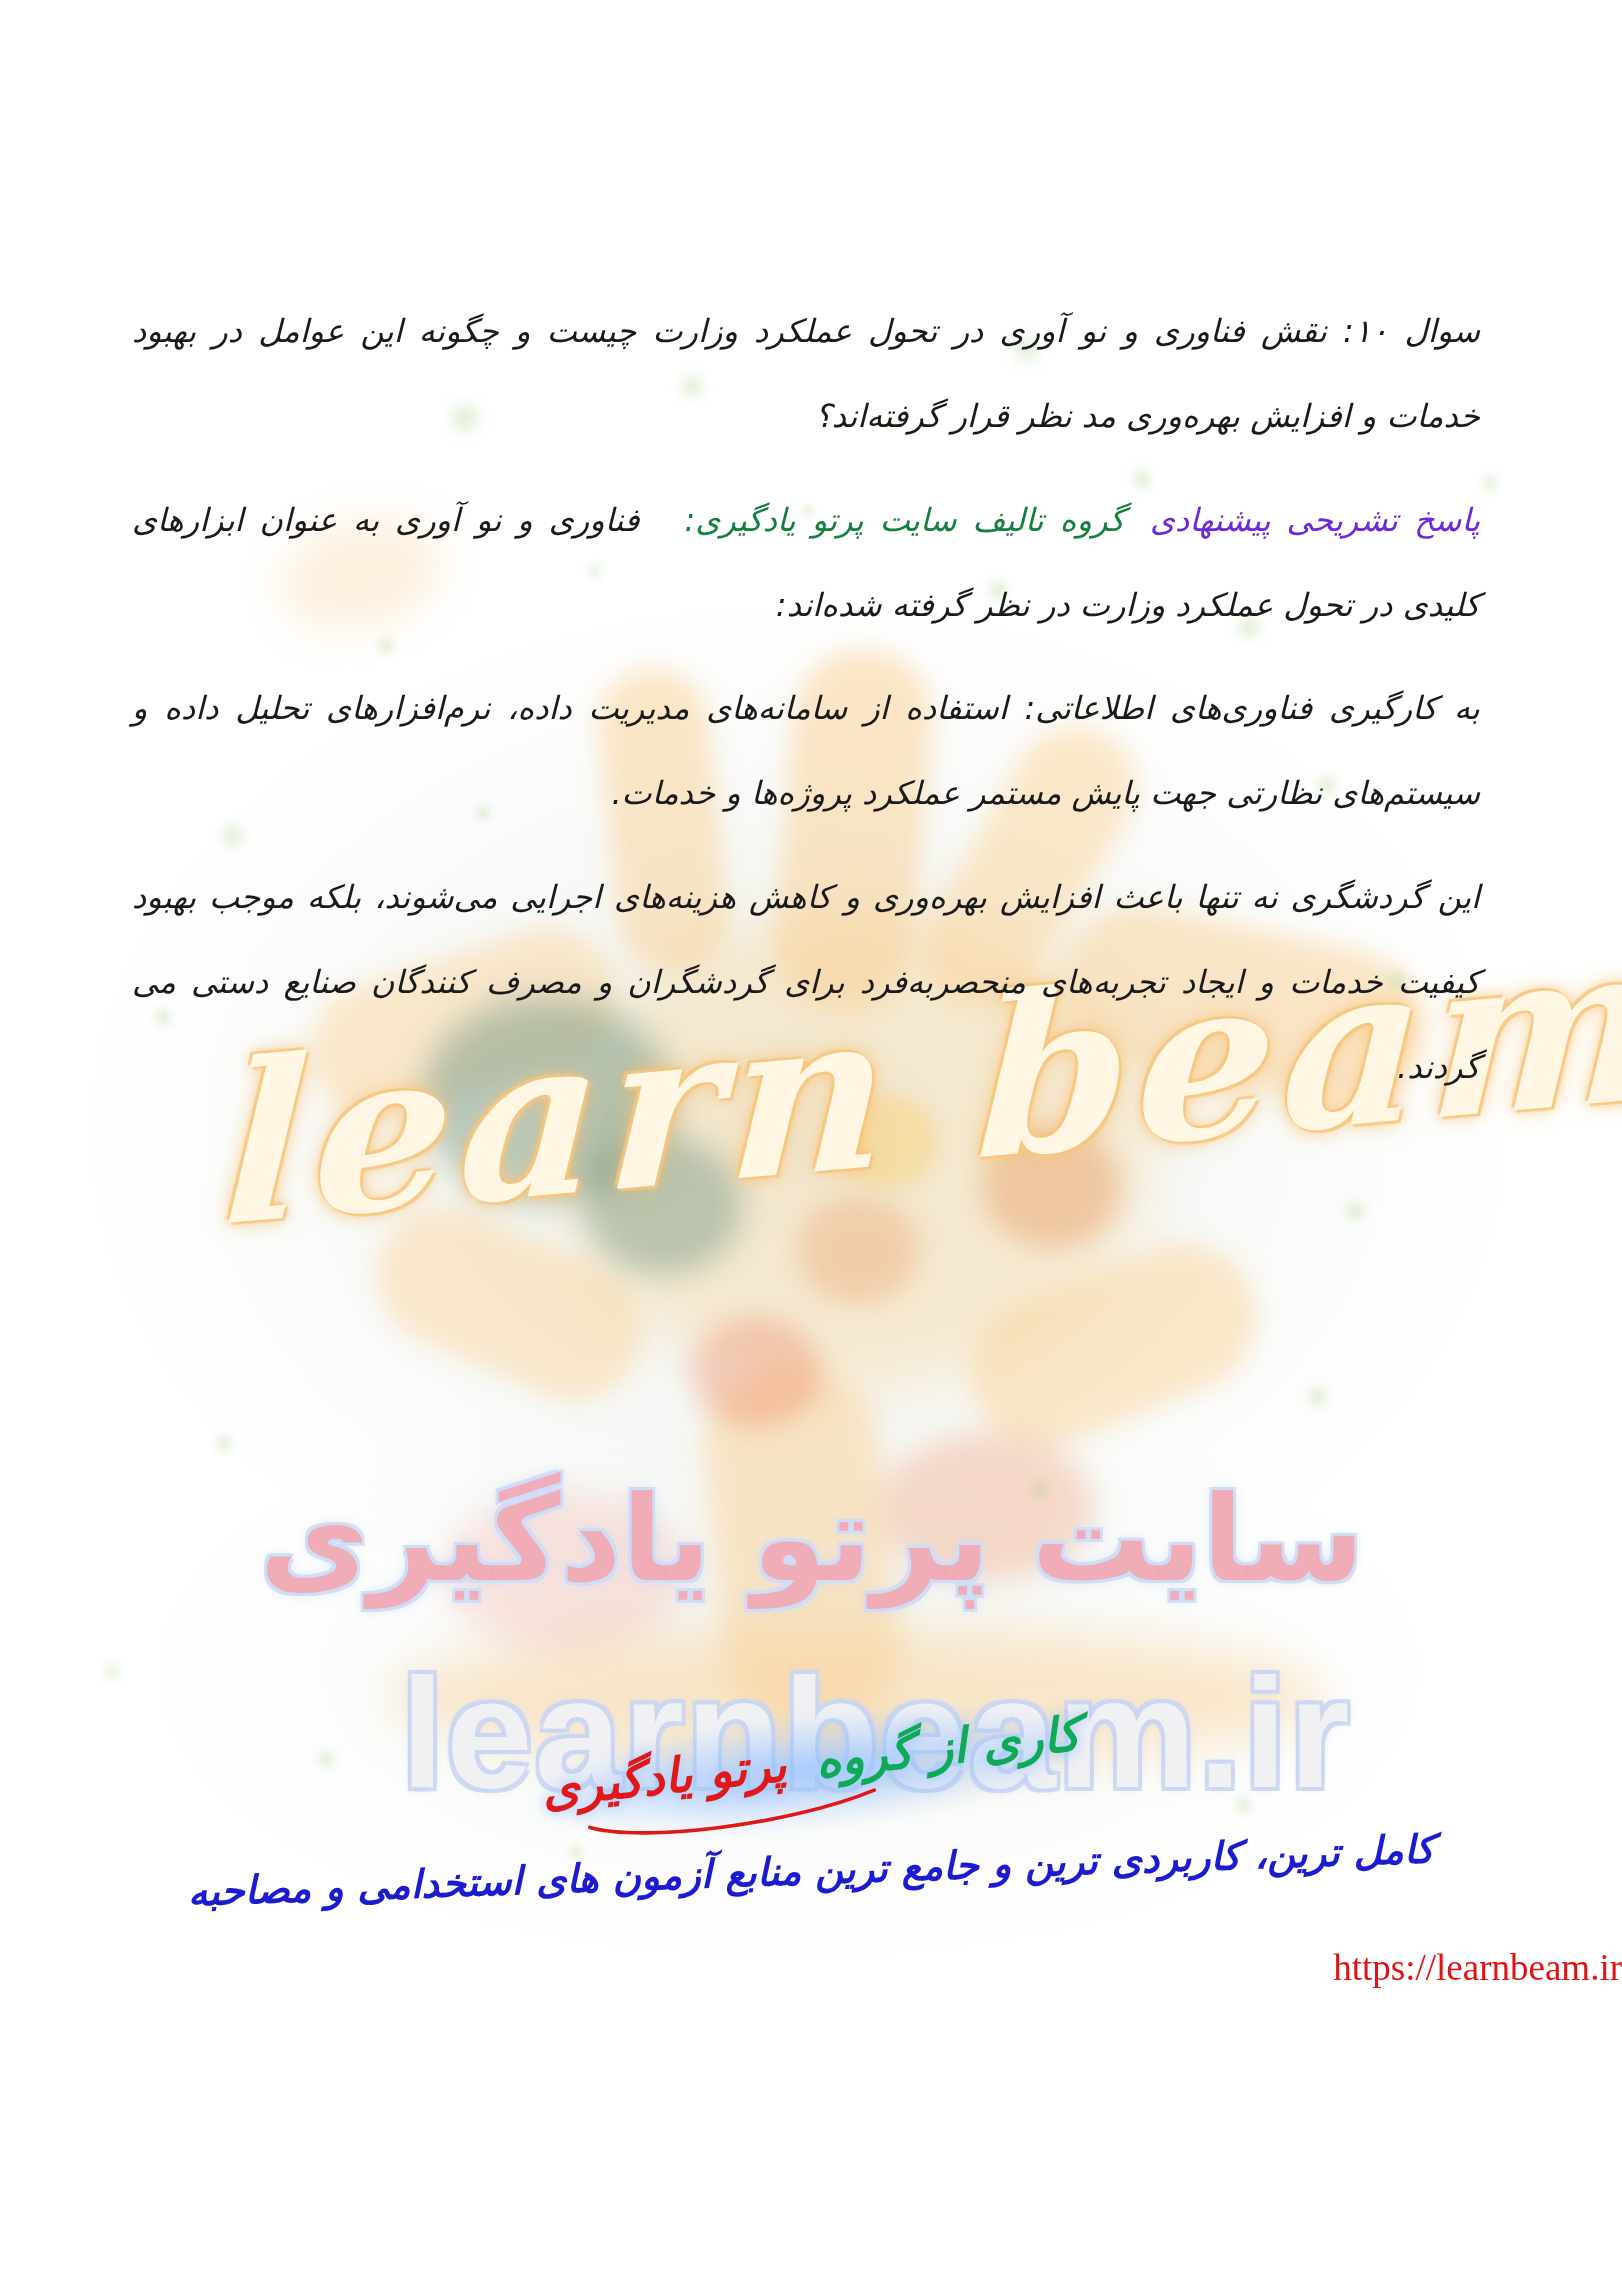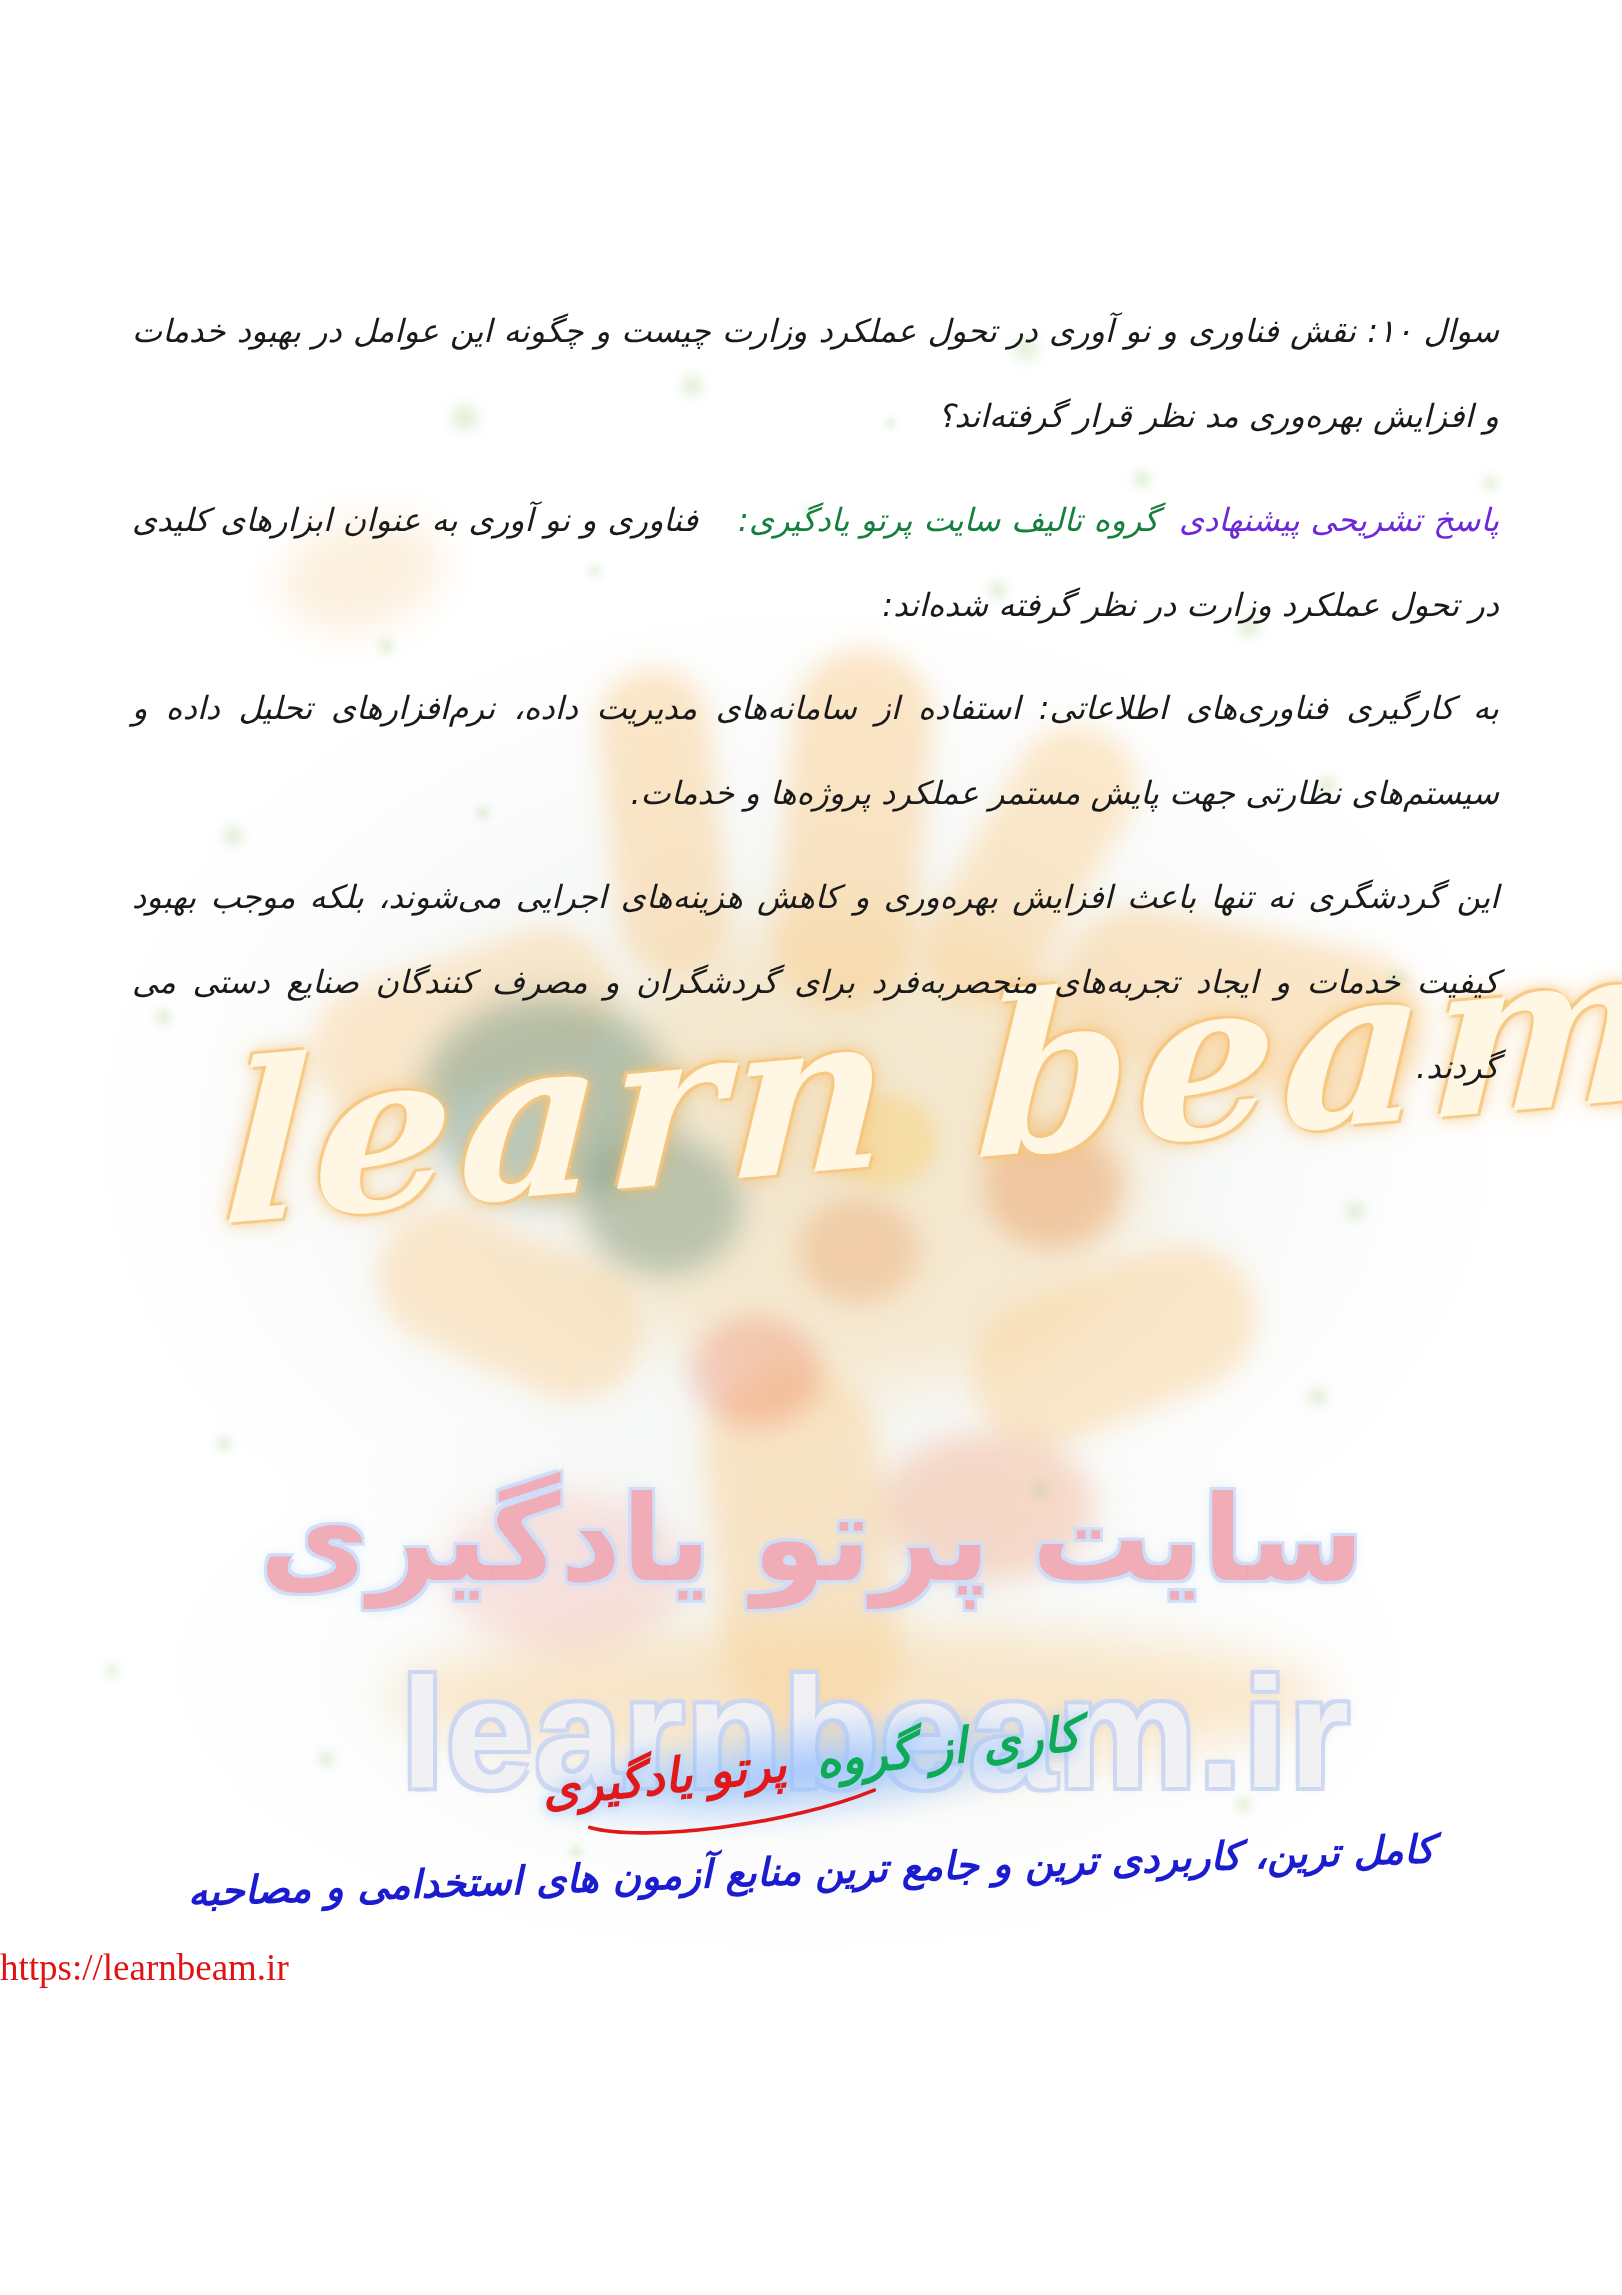--- a/index.html
+++ b/index.html
@@ -56,40 +56,40 @@
     text-shadow:0 0 9.3px rgba(247,196,122,.9),0 0 24px rgba(247,196,122,.75),2.8px 2.8px 0 rgba(246,200,130,.8),-2.8px -2.8px 0 rgba(246,200,130,.8);}
   .wm-fa{position:absolute;top:1458px;left:260px;width:1104px;text-align:center;white-space:nowrap;direction:rtl;
     font-weight:bold;font-size:119px;letter-spacing:3.7px;color:rgba(247,164,172,.85);
     text-shadow:2.8px 2.8px 0 rgba(205,220,248,.95),-2.8px -2.8px 0 rgba(205,220,248,.95),2.8px -2.8px 0 rgba(205,220,248,.95),-2.8px 2.8px 0 rgba(205,220,248,.95),0 0 13px rgba(205,220,248,.8);margin-top:12px;}
   .wm-domain{position:absolute;top:1644px;left:130px;right:0;text-align:center;white-space:nowrap;
     font-family:"Liberation Sans",sans-serif;font-weight:bold;font-size:156px;letter-spacing:1.9px;
     color:rgba(242,242,244,.97);
     text-shadow:3.7px 3.7px 0 rgba(203,214,242,.9),-3.7px -3.7px 0 rgba(203,214,242,.9),3.7px -3.7px 0 rgba(203,214,242,.9),-3.7px 3.7px 0 rgba(203,214,242,.9),0 0 9.3px rgba(203,214,242,.8);}
 
   
-  .content{position:absolute;z-index:2;top:289px;right:123px;left:132px;direction:rtl;
+  .content{position:absolute;z-index:2;top:289px;right:142px;left:132px;direction:rtl;
     text-align:justify;font-size:32px;line-height:85px;color:#1a1a1a;font-style:italic;}
   .content p{margin:0 0 18.6px 0;}
   .red-label{color:#6d28d9;margin-inline-end:9.3px;}
   .green-label{color:#15803d;margin-inline-end:9.3px;margin-left:29px;}
 
   
   .footer{position:absolute;z-index:3;inset:0;pointer-events:none;}
   .calligraphy{position:absolute;top:1733px;left:0;right:0;text-align:center;direction:rtl;
     font-size:48px;font-weight:bold;font-style:italic;transform:rotate(-6deg);pointer-events:auto;}
   .calligraphy .glow{position:absolute;left:calc(50% - 269px);top:-16.7px;width:538px;height:111px;border-radius:56px;
     background:radial-gradient(ellipse at center, rgba(145,190,255,.75), rgba(145,190,255,0) 75%);filter:blur(5.6px);}
   .cal-green{position:relative;color:#0faa55;margin-inline-end:13px;
     text-shadow:0 0 9.3px rgba(170,205,255,.9),0 0 20.4px rgba(170,205,255,.7);}
   .cal-red{position:relative;color:#e01818;
     text-shadow:0 0 9.3px rgba(170,205,255,.9),0 0 20.4px rgba(170,205,255,.7);}
   .cal-underline{position:absolute;left:calc(50% - 232px);top:58px;width:297px;height:37px;}
   .tagline{position:absolute;top:1848px;left:0;right:0;text-align:center;direction:rtl;
     color:#1b1bd0;font-size:39px;font-weight:bold;font-style:italic;transform:rotate(-2deg);pointer-events:auto;}
-  .url{position:absolute;top:1946px;left:0;right:0;text-align:left;
+  .url{position:absolute;top:1946px;left:0;right:0;text-align:right;
     font-family:"Liberation Serif",serif;font-size:37px;color:#e01212;text-decoration:none;pointer-events:auto;display:block;}
 </style>
 </head>
 <body>
 
 <div class="page">
 
   <div class="bg">
     <div class="wash wash1"></div>
     <div class="wash wash2"></div>

